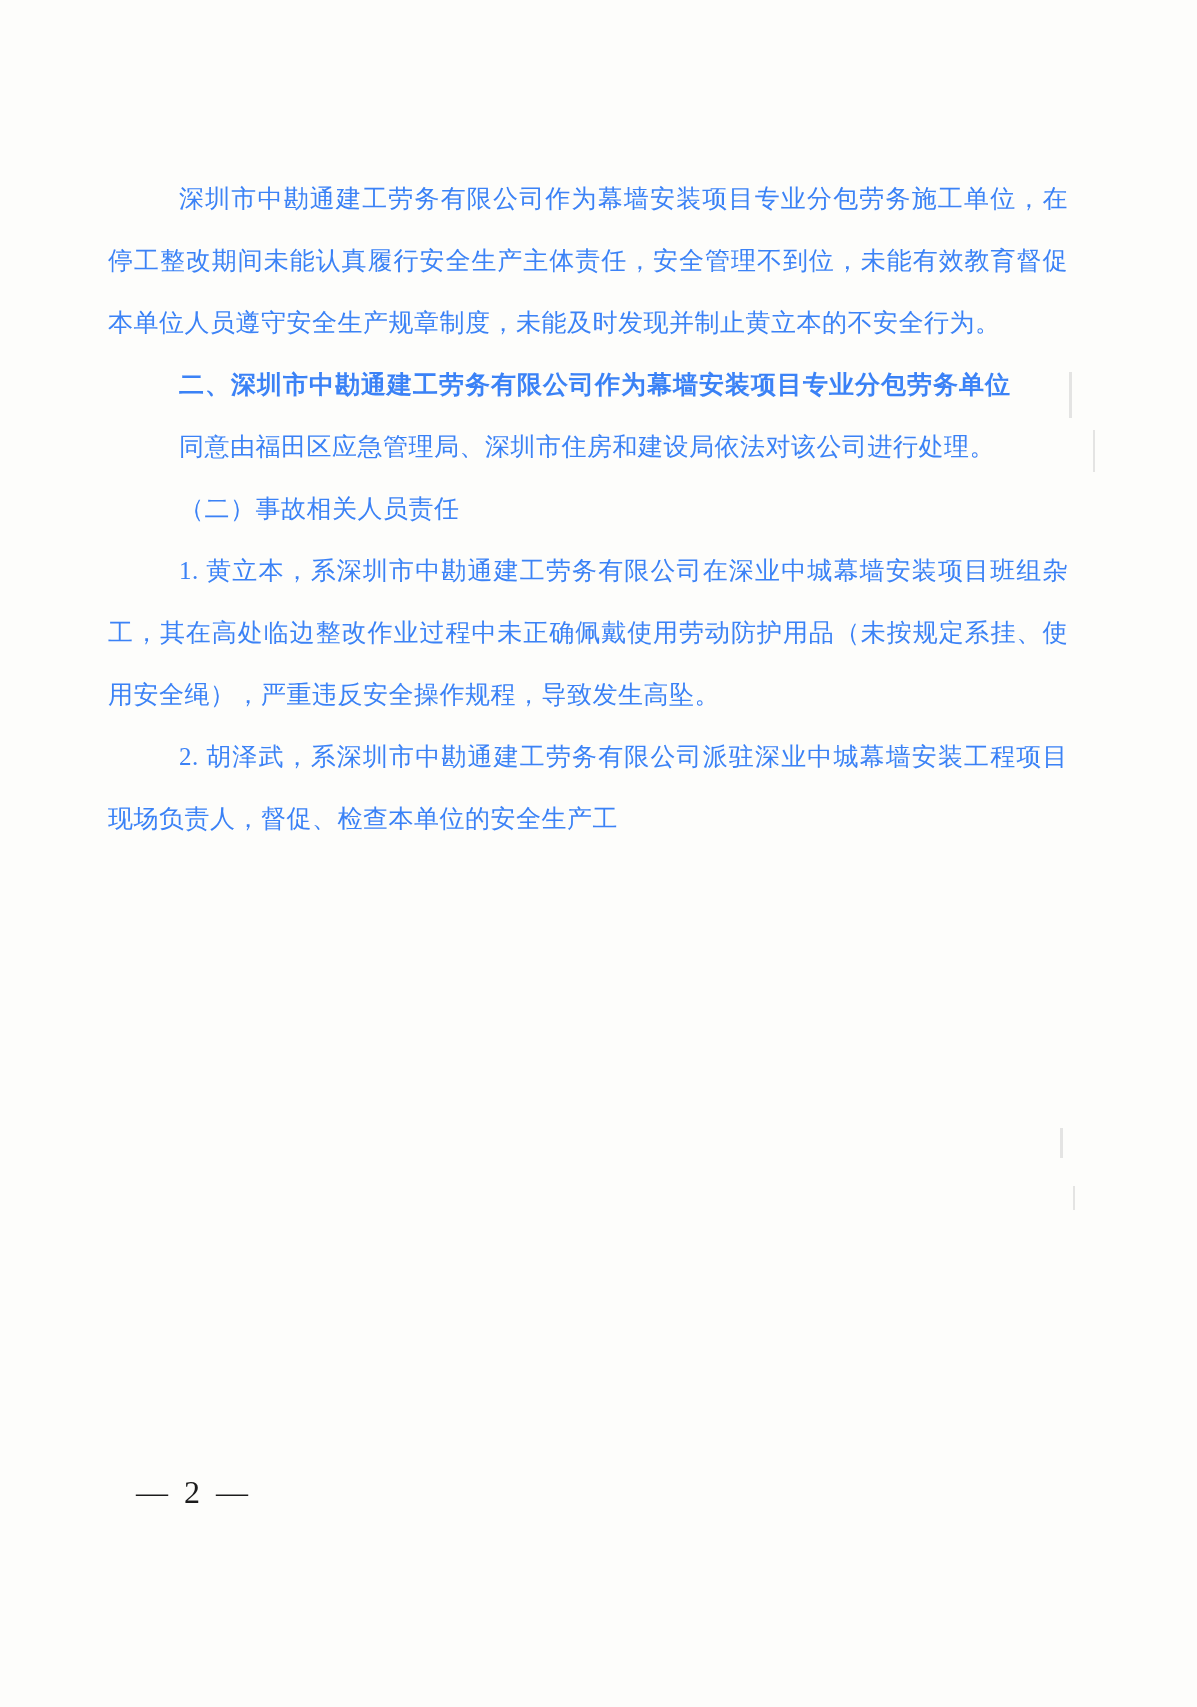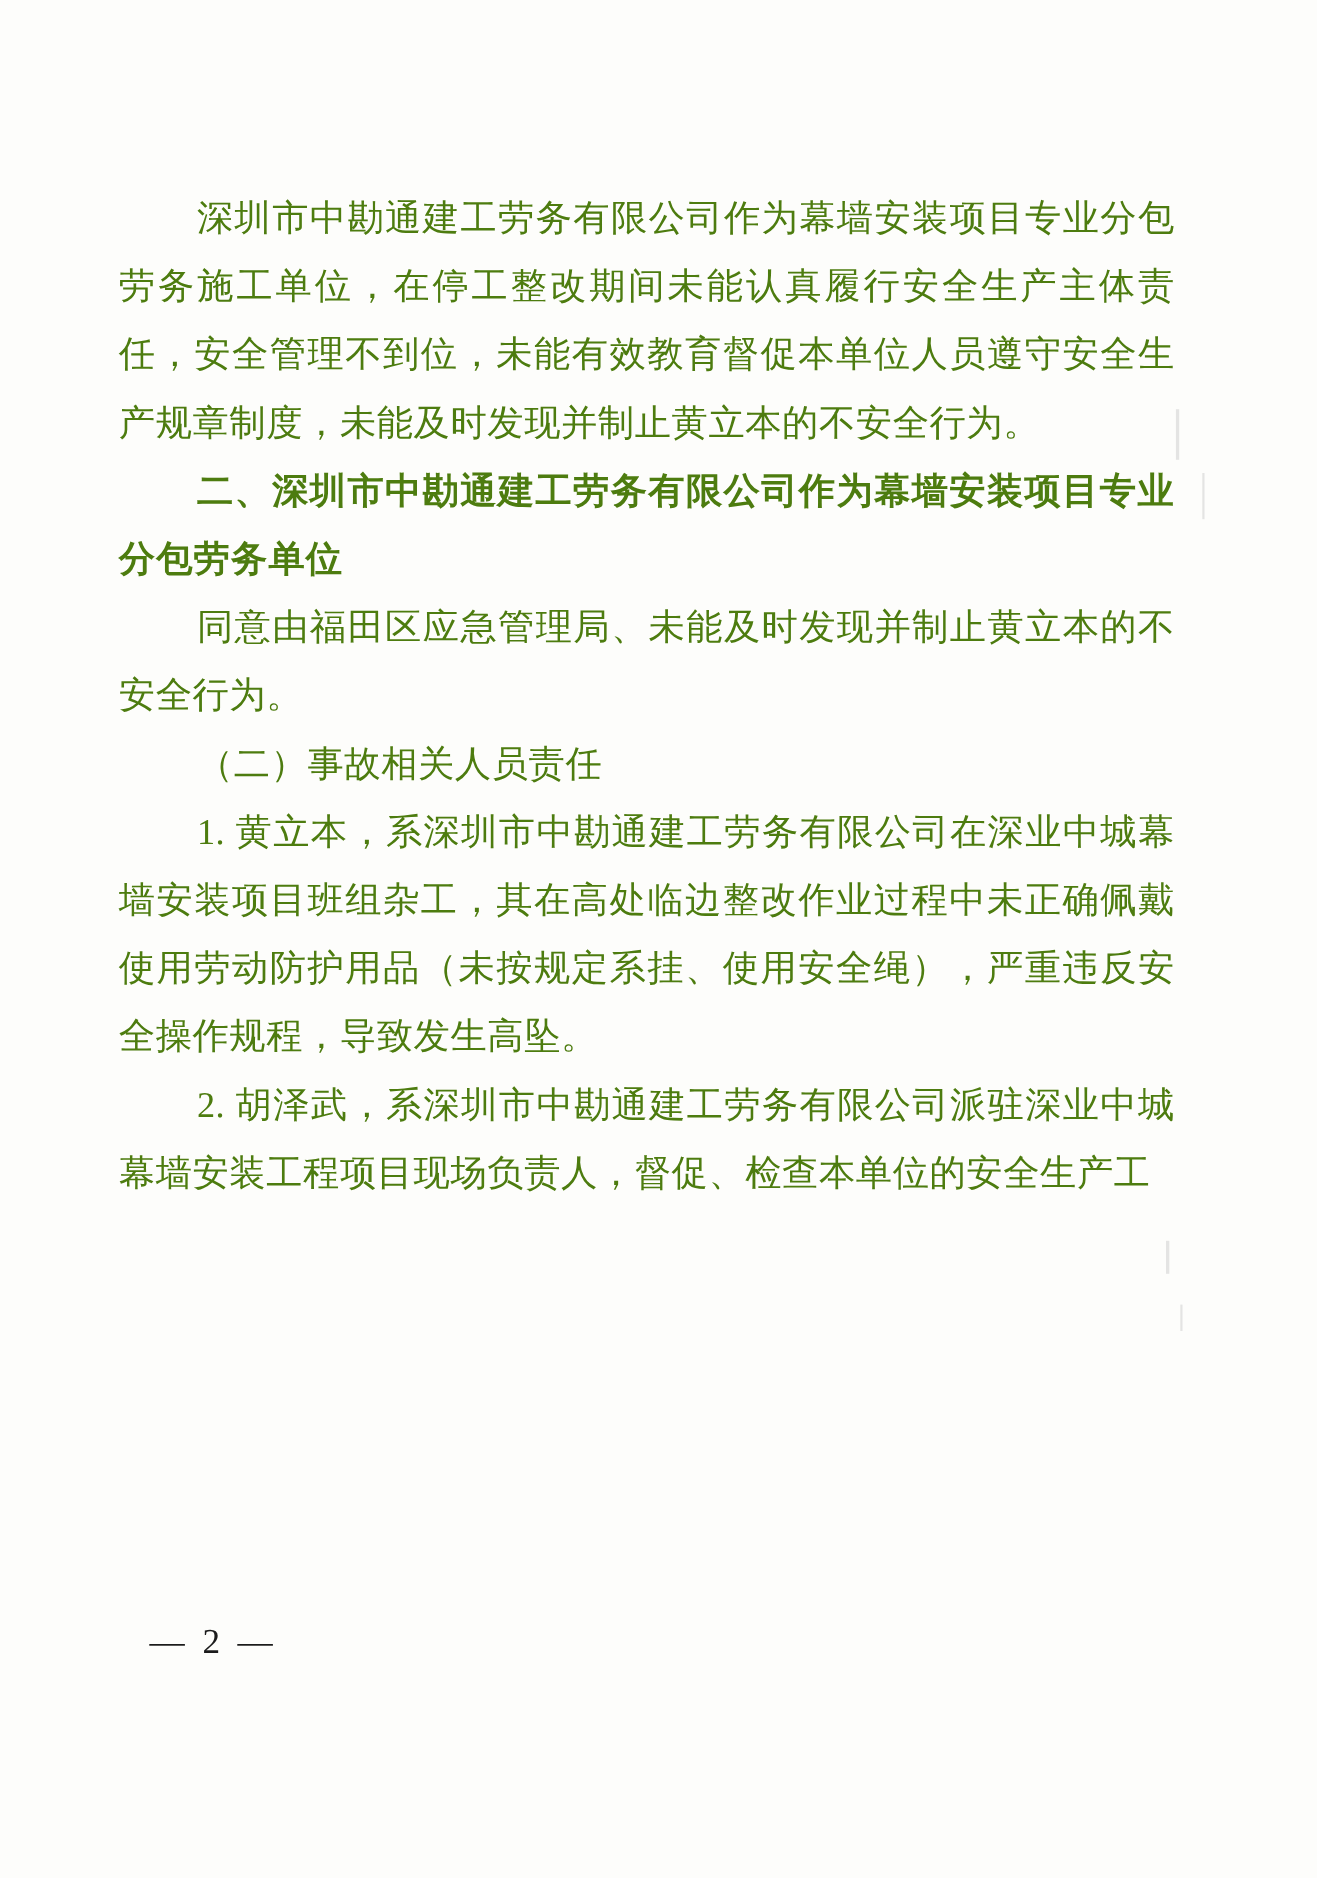--- a/index.html
+++ b/index.html
@@ -25,27 +25,27 @@
   }
 
   .page-inner {
     position: absolute;
     left: 108px;
     top: 168px;
     width: 960px;
   }
 
   .para {
-    font-size: 33px;
+    font-size: 25px;
     line-height: 62px;
     letter-spacing: 0.5px;
     text-align: justify;
     text-justify: inter-ideograph;
     margin: 0 0 0 0;
-    color: #4d7c0f;
+    color: #3b82f6;
     text-indent: 71px;
   }
 
   .para.heading {
     font-weight: bold;
     letter-spacing: 1px;
     text-indent: 71px;
   }
 
   .footer {
@@ -83,21 +83,21 @@
   <div class="artifact a4"></div>
 
   <div class="page-inner">
 
     <p class="para">深圳市中勘通建工劳务有限公司作为幕墙安装项目专业分包劳务施工单位，在停工整改期间未能认真履行安全生产主体责任，安全管理不到位，未能有效教育督促本单位人员遵守安全生产规章制度，未能及时发现并制止黄立本的不安全行为。</p>
 
     <p class="para heading">二、深圳市中勘通建工劳务有限公司作为幕墙安装项目专业分包劳务单位</p>
 
 
 
-    <p class="para">同意由福田区应急管理局、未能及时发现并制止黄立本的不安全行为。</p>
+    <p class="para">同意由福田区应急管理局、深圳市住房和建设局依法对该公司进行处理。</p>
 
     <p class="para">（二）事故相关人员责任</p>
 
     <p class="para">1. 黄立本，系深圳市中勘通建工劳务有限公司在深业中城幕墙安装项目班组杂工，其在高处临边整改作业过程中未正确佩戴使用劳动防护用品（未按规定系挂、使用安全绳），严重违反安全操作规程，导致发生高坠。</p>
 
 
     <p class="para">2. 胡泽武，系深圳市中勘通建工劳务有限公司派驻深业中城幕墙安装工程项目现场负责人，督促、检查本单位的安全生产工</p>
 
   </div>
 

